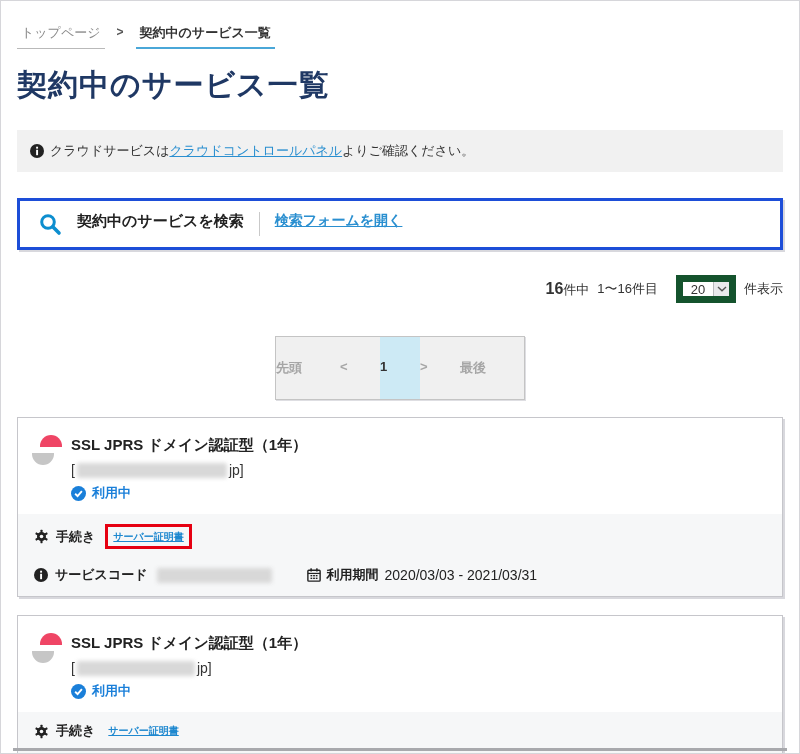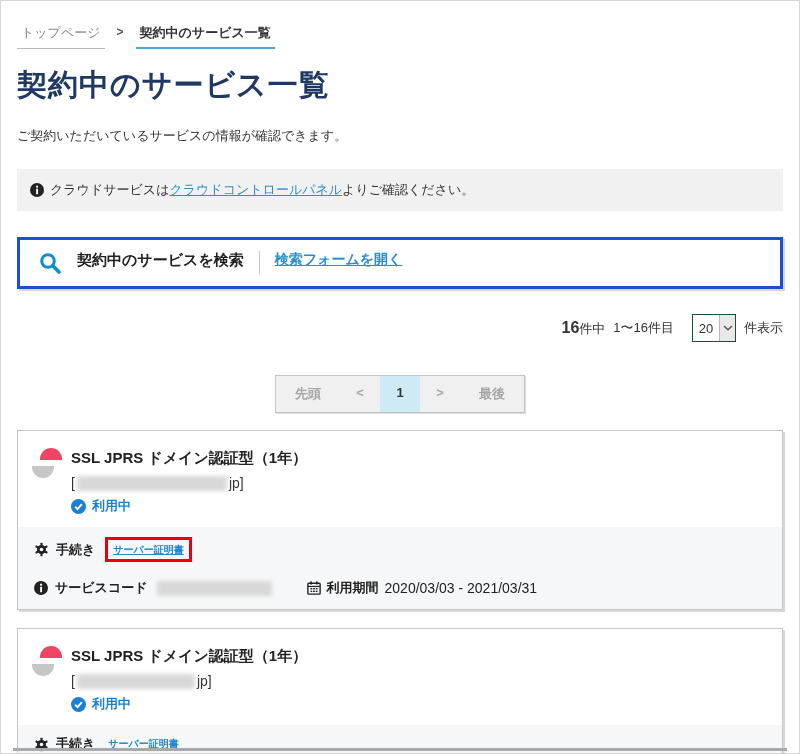--- a/index.html
+++ b/index.html
@@ -32,28 +32,28 @@
   
   .search-bar { margin-top: 26px; border: 3px solid #1d4ed8; box-shadow: 2px 2px 0 #d8d8dd; background: #fff; padding: 11px 18px; display: flex; gap: 15px; }
   .search-label { font-size: 15px; font-weight: bold; color: #222; }
   .search-divider { width: 1px; height: 24px; background: #c9c9c9; }
   .search-open { color: #2a8fd0; font-size: 14px; font-weight: bold; text-decoration: underline; cursor: pointer; }
 
   
   .results-row { margin-top: 25px; display: flex; justify-content: flex-end; align-items: center; gap: 8px; font-size: 13px; }
   .results-total { font-size: 16px; font-weight: bold; }
   .results-range { margin-right: 10px; }
-  .per-page-select { display: inline-flex; align-items: stretch; width: 44px; height: 28px; border: 1px solid #14532d; background: #fff; cursor: pointer; }
+  .per-page-select { display: inline-flex; align-items: stretch; width: 60px; height: 28px; border: 7px solid #14532d; background: #fff; cursor: pointer; }
   .per-page-value { flex: 1; display: flex; align-items: center; justify-content: center; font-size: 13px; }
   .per-page-chevron { width: 16px; background: #e9e9ec; border-left: 1px solid #b9b9bd; display: flex; align-items: center; justify-content: center; }
 
   
   .pagination-wrap { margin-top: 33px; display: flex; justify-content: center; }
   .pagination { display: inline-flex; border: 1px solid #c4c4c4; background: #f0f0f0; box-shadow: 1px 1px 0 #dedee2; }
-  .page-btn { font-size: 13px; font-weight: bold; color: #a6a6a6; padding: 9px 0; text-align: center; cursor: pointer; }
+  .page-btn { font-size: 13px; font-weight: bold; color: #a6a6a6; padding: 22px 0; text-align: left; cursor: pointer; }
   .page-btn.wide { width: 64px; }
   .page-btn.narrow { width: 40px; }
   .page-btn.current { background: #cdeaf5; color: #333; cursor: default; }
 
   
   .card { margin-top: 17px; border: 1px solid #c6c6cb; box-shadow: 2px 2px 0 #d8d8dd; background: #fff; }
   .card-body { padding: 15px 14px 12px 14px; display: flex; gap: 9px; }
   .card-logo { width: 30px; height: 30px; position: relative; flex: 0 0 auto; margin-top: 2px; }
   .logo-top { position: absolute; top: 0; right: 0; width: 22px; height: 12px; background: #ef4565; border-radius: 11px 11px 0 0; }
   .logo-bottom { position: absolute; bottom: 0; left: 0; width: 22px; height: 12px; background: #c6c6c6; border-radius: 0 0 11px 11px; }
@@ -83,21 +83,20 @@
 
 <div class="page">
 
   <nav class="breadcrumb">
     <a class="crumb-home">トップページ</a>
     <span class="crumb-sep">&gt;</span>
     <span class="crumb-current">契約中のサービス一覧</span>
   </nav>
 
   <h1 class="page-title">契約中のサービス一覧</h1>
-  <p class="page-desc">ご契約いただいているサービスの情報が確認できます。</p>
 
   <div class="notice">
     <span class="icon-inline">
       <svg viewBox="0 0 16 16" width="14" height="14">
           <circle cx="8" cy="8" r="8" fill="#222"></circle>
           <rect x="7" y="3.1" width="2.2" height="2.2" fill="#fff"></rect>
           <rect x="7" y="6.6" width="2.2" height="6.2" fill="#fff"></rect>
         </svg>
     </span>
     <span><span>クラウドサービスは</span><a>クラウドコントロールパネル</a><span>よりご確認ください。</span></span>

